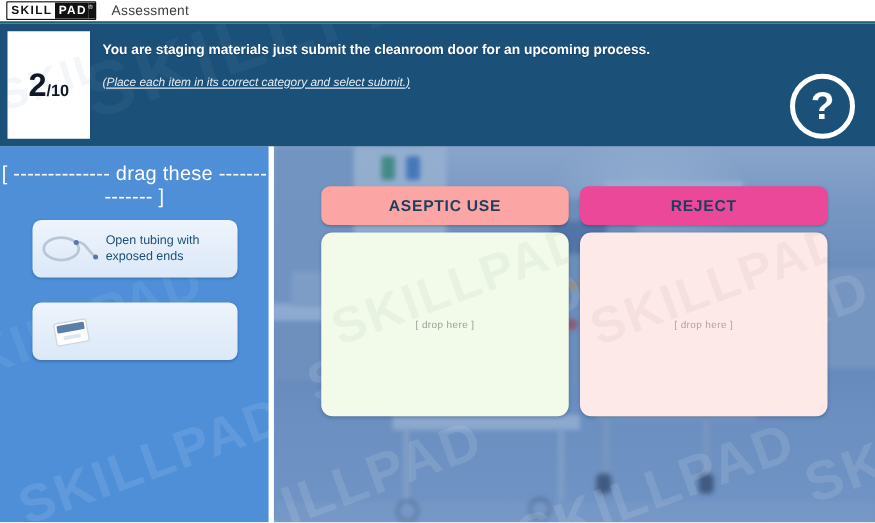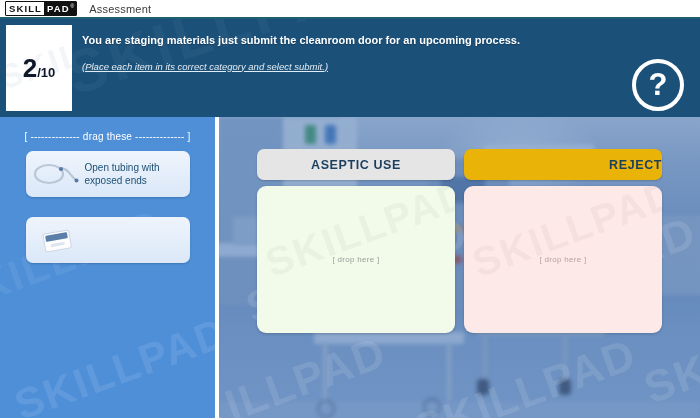--- a/index.html
+++ b/index.html
@@ -207,21 +207,21 @@
     left: 215px; top: 0;
     width: 4px; height: 301px;
     background: #ffffff;
     z-index: 12;
   }
   #drag-label {
     position: relative;
     margin: 14px 0 0 0;
     text-align: center;
     color: #ffffff;
-    font-size: 10px;
+    font-size: 16px;
     letter-spacing: 0.2px;
     z-index: 3;
   }
   .drag-item {
     position: relative;
     margin: 0 auto 20px auto;
     width: 164px;
     height: 46px;
     background: linear-gradient(#eef4fc, #dbe8f8);
     border-radius: 7px;
@@ -312,22 +312,22 @@
     border-radius: 7px;
     display: flex;
     align-items: center;
     justify-content: center;
     font-size: 12.5px;
     font-weight: bold;
     letter-spacing: 0.6px;
     color: #1c3f5e;
     box-shadow: 0 1px 2px rgba(0,0,0,0.18);
   }
-  .col-header.aseptic { background: #e5e5e5; }
-  .col-header.reject  { background: #eab308; justify-content: flex-end; }
+  .col-header.aseptic { background: #fca5a5; }
+  .col-header.reject  { background: #ec4899; }
   .dropzone {
     margin-top: 6px;
     height: 147px;
     border-radius: 9px;
     display: flex;
     align-items: center;
     justify-content: center;
     box-shadow: 0 1px 3px rgba(0,0,0,0.18);
     position: relative;
     overflow: hidden;

